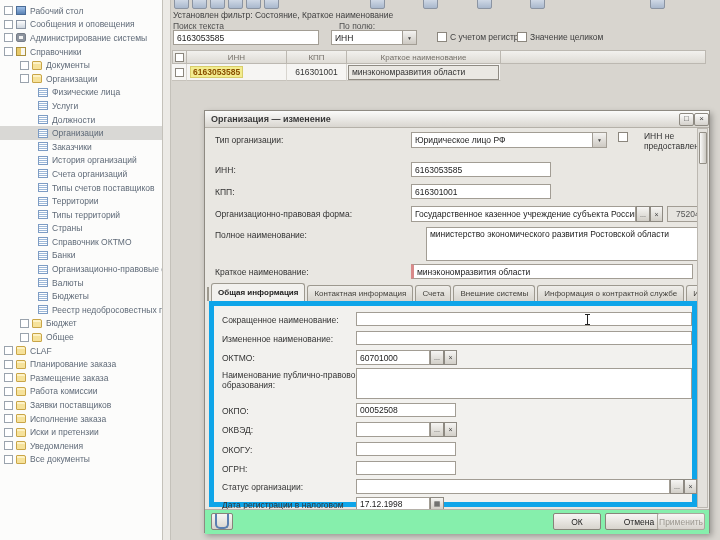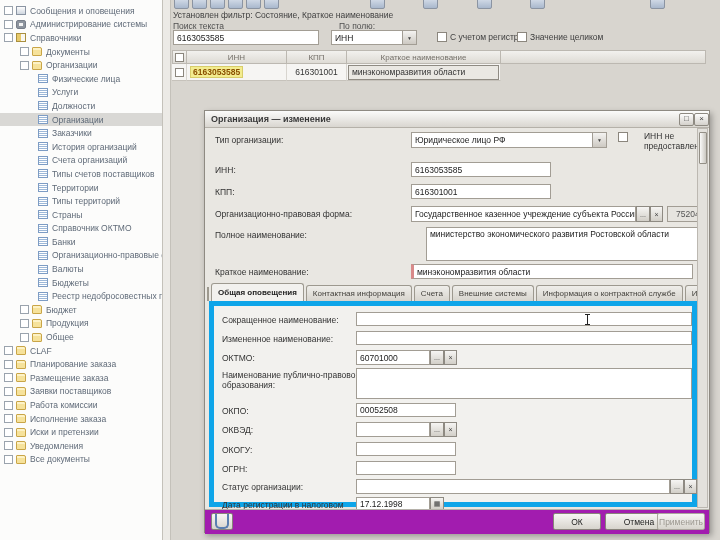--- a/index.html
+++ b/index.html
@@ -61,38 +61,43 @@
        border-radius:3px 3px 0 0;background:linear-gradient(#efeeea,#d7d4cd);font-size:8px;color:#44423d;
        display:flex;align-items:center;white-space:nowrap;}
   .tab.active{background:#f2f1ee;font-weight:bold;height:18px;color:#222;}
   .tabscroll{box-sizing:border-box;width:10px;height:14px;border:1px solid #9d998f;background:linear-gradient(#efeeea,#cfccc5);
        font-size:6px;color:#555;display:flex;align-items:center;justify-content:center;margin-right:2px;}
   #tabpanel{left:4px;top:190px;width:488px;height:206px;background:#f2f1ee;border:5px solid #0ea5e9;box-sizing:border-box;position:absolute;}
   
   .sb-track{position:absolute;background:#e3e1dc;border:1px solid #bcb8b1;box-sizing:border-box;}
   .sb-thumb{position:absolute;background:linear-gradient(90deg,#fafaf9,#cac7c0);border:1px solid #938f86;box-sizing:border-box;border-radius:1px;}
   
-  #btnbar{left:0;top:398px;width:504px;height:24px;background:#a21caf;border-top:1px solid #b5b1a9;position:absolute;}
+  #btnbar{left:0;top:398px;width:504px;height:24px;background:#86efac;border-top:1px solid #b5b1a9;position:absolute;}
   .btn{position:absolute;top:3px;height:17px;box-sizing:border-box;border:1px solid #87837a;border-radius:2px;
        background:linear-gradient(#f7f6f4,#d7d4cd);font-size:8.5px;color:#222;display:flex;align-items:center;justify-content:center;font-family:"Liberation Sans",sans-serif;}
   .btn.disabled{color:#9b978f;border-color:#aaa69d;}
   .clip{width:10px;height:13px;border:2px solid #5a7fb0;border-top:none;border-radius:0 0 5px 5px;display:inline-block;}
   
   .ibeam{position:absolute;width:7px;height:11px;}
   .ibeam::before,.ibeam::after{content:"";position:absolute;left:1px;width:5px;height:1px;background:#222;}
   .ibeam::before{top:0;} .ibeam::after{bottom:0;}
   .ibeam i{position:absolute;left:3px;top:1px;width:1px;height:9px;background:#222;}
 </style>
 </head>
 <body>
 
 <div id="sidebar" class="abs">
   <div id="tree" style="padding-top:4px;">
       <div class="titem lvl0">
         <span class="chk"></span>
+        <span class="ic desktop"></span>
+        <span class="tlabel">Рабочий стол</span>
+      </div>
+      <div class="titem lvl0">
+        <span class="chk"></span>
         <span class="ic mail"></span>
         <span class="tlabel">Сообщения и оповещения</span>
       </div>
       <div class="titem lvl0">
         <span class="chk"></span>
         <span class="ic gear"></span>
         <span class="tlabel">Администрирование системы</span>
       </div>
       <div class="titem lvl0">
         <span class="chk"></span>
@@ -178,51 +183,46 @@
         <span class="tlabel">Реестр недобросовестных поставщиков</span>
       </div>
       <div class="titem lvl1">
         <span class="chk"></span>
         <span class="ic folder"></span>
         <span class="tlabel">Бюджет</span>
       </div>
       <div class="titem lvl1">
         <span class="chk"></span>
         <span class="ic folder"></span>
-        <span class="tlabel">Продукция</span>
-      </div>
-      <div class="titem lvl1">
-        <span class="chk"></span>
-        <span class="ic folder"></span>
         <span class="tlabel">Общее</span>
       </div>
       <div class="titem lvl0">
         <span class="chk"></span>
         <span class="ic folder"></span>
         <span class="tlabel">CLAF</span>
       </div>
       <div class="titem lvl0">
         <span class="chk"></span>
         <span class="ic folder"></span>
         <span class="tlabel">Планирование заказа</span>
       </div>
       <div class="titem lvl0">
         <span class="chk"></span>
         <span class="ic folder"></span>
         <span class="tlabel">Размещение заказа</span>
       </div>
       <div class="titem lvl0">
         <span class="chk"></span>
         <span class="ic folder"></span>
+        <span class="tlabel">Работа комиссии</span>
+      </div>
+      <div class="titem lvl0">
+        <span class="chk"></span>
+        <span class="ic folder"></span>
         <span class="tlabel">Заявки поставщиков</span>
-      </div>
-      <div class="titem lvl0">
-        <span class="chk"></span>
-        <span class="ic folder"></span>
-        <span class="tlabel">Работа комиссии</span>
       </div>
       <div class="titem lvl0">
         <span class="chk"></span>
         <span class="ic folder"></span>
         <span class="tlabel">Исполнение заказа</span>
       </div>
       <div class="titem lvl0">
         <span class="chk"></span>
         <span class="ic folder"></span>
         <span class="tlabel">Иски и претензии</span>
@@ -318,21 +318,21 @@
   <div class="inp gray-inp abs" style="left:462px;top:95px;width:36px;height:16px;padding-left:8px;">75204</div>
 
   <span class="flabel" style="left:10px;top:119px;">Полное наименование:</span>
   <div class="inp abs" style="left:221px;top:116px;width:282px;height:34px;align-items:flex-start;white-space:normal;">министерство экономического развития Ростовской области</div>
 
   <span class="flabel" style="left:10px;top:156px;">Краткое наименование:</span>
   <div class="inp req abs" style="left:206px;top:153px;width:282px;height:15px;">минэкономразвития области</div>
 
   <div class="tabstrip" style="left:2px;top:172px;width:492px;overflow:hidden;">
     <span class="tabscroll"></span>
-    <span class="tab active">Общая оповещения</span>
+    <span class="tab active">Общая информация</span>
     <span class="tab">Контактная информация</span>
     <span class="tab">Счета</span>
     <span class="tab">Внешние системы</span>
     <span class="tab">Информация о контрактной службе</span>
     <span class="tab">Ис</span>
 
   </div>
 
   <div id="tabpanel">
     <span class="flabel" style="left:8px;top:9px;">Сокращенное наименование:</span>

